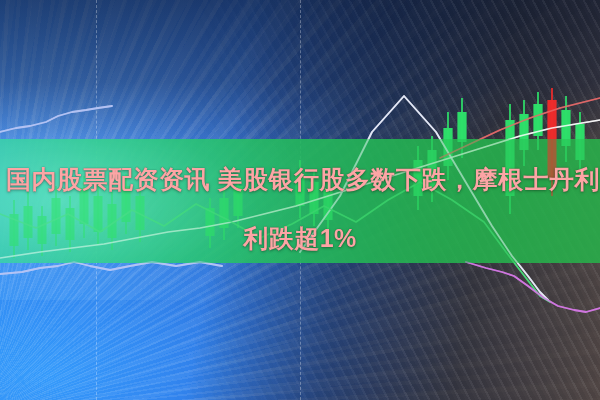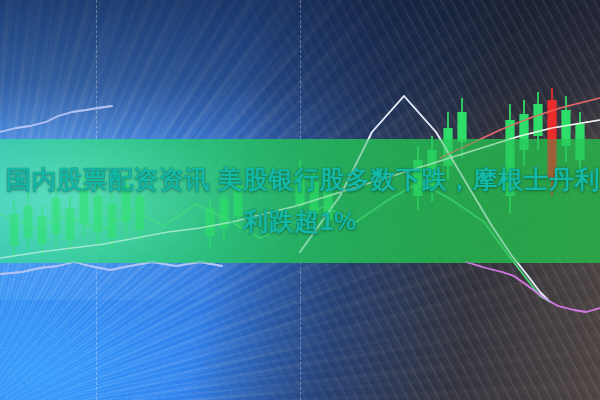--- a/index.html
+++ b/index.html
@@ -91,30 +91,30 @@
   
   svg.layer { position:absolute; inset:0; width:600px; height:400px; }
   .below-band { z-index:3; }
   .above-band { z-index:6; }
 
   
   .headline {
     position:absolute; left:0; right:0; top:158px;
     z-index:9;
     text-align:center;
-    color:#14b8a6;
+    color:#fca5a5;
     font-size:25px;
     line-height:42px;
     font-weight:bold;
     letter-spacing:0.5px;
     text-shadow:0 1px 3px rgba(0,0,0,0.35), 0 0 1px rgba(0,0,0,0.4);
     padding:0 6px;
   }
   .headline .l1 { display:block; white-space:nowrap; }
-  .headline .l2 { display:block; white-space:nowrap; }
+  .headline .l2 { display:block; white-space:nowrap;margin-top:17px; }
 </style>
 </head>
 <body>
 
 <div id="stage">
 
   <div class="bg-base"></div>
   <div class="glow-left"></div>
   <div class="rays"></div>
   <div class="rays2"></div>

